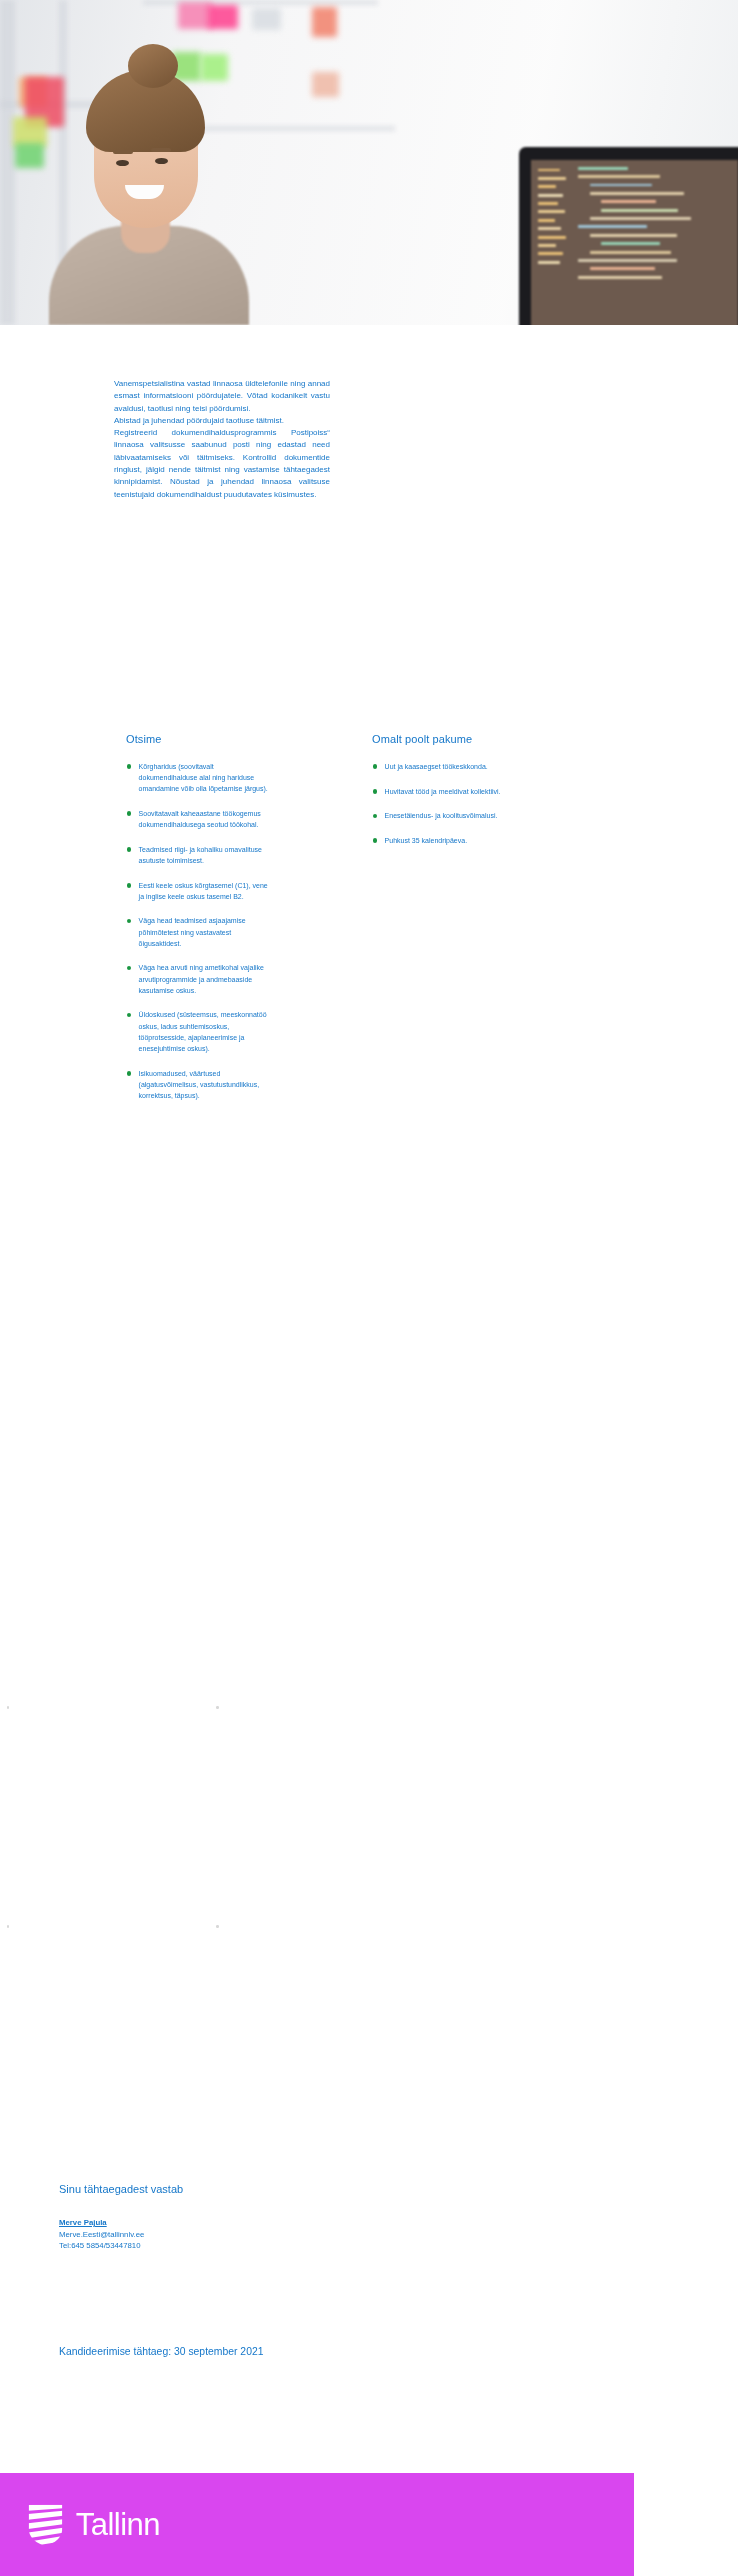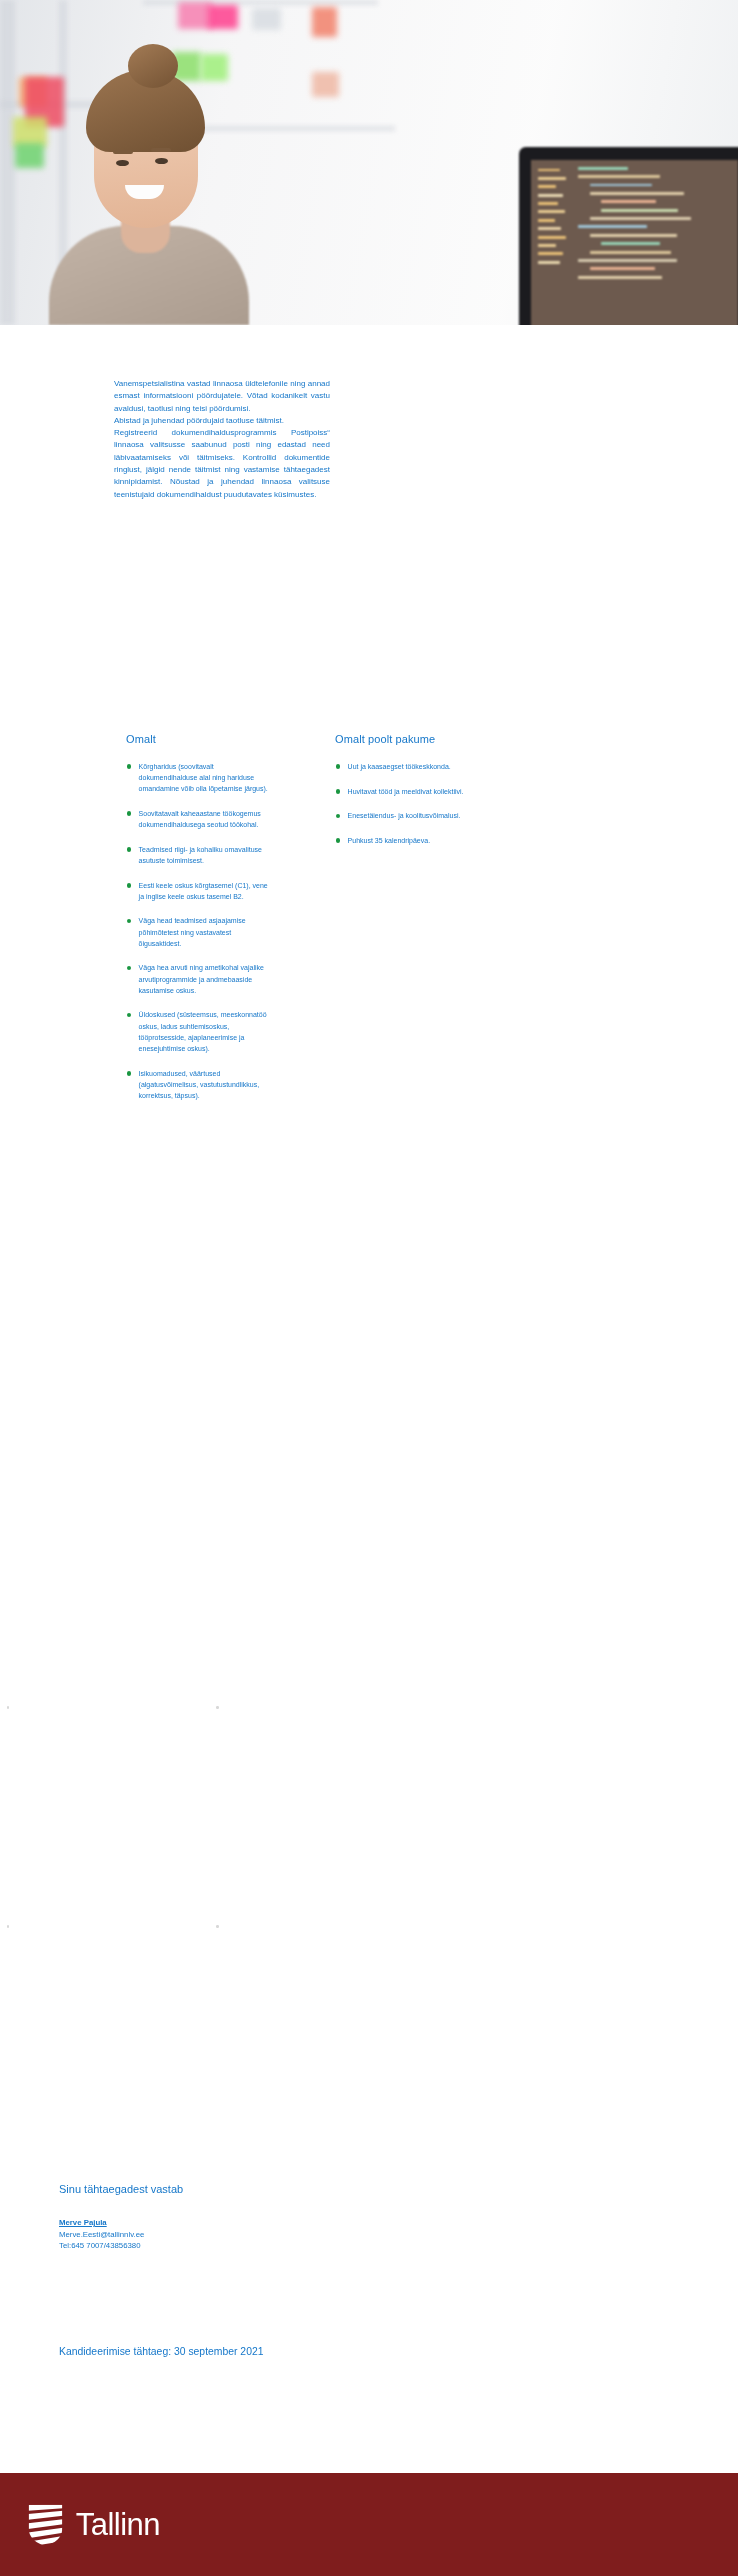--- a/index.html
+++ b/index.html
@@ -147,21 +147,21 @@
   
   .cols {
     position: absolute;
     left: 126px;
     top: 733px;
     width: 512px;
     display: flex;
     gap: 65px;
   }
   .col { width: 144px; }
-  .col-wide { width: 144px; }
+  .col-wide { width: 144px; margin-left: 37px; }
   .col-title {
     color: #1677c9;
     font-size: 11px;
     font-weight: 400;
     margin-bottom: 16px;
     letter-spacing: 0.1px;
   }
   ul.bullets { list-style: none; }
   ul.bullets li {
     position: relative;
@@ -221,23 +221,23 @@
     top: 2346px;
     color: #1677c9;
     font-size: 10.4px;
   }
 
   
   .footer {
     position: absolute;
     left: 0;
     bottom: 0;
-    width: 738px;
+    width: 634px;
     height: 103px;
-    background: #7f1d1d;
+    background: #d946ef;
     display: flex;
     align-items: center;
     padding-left: 27px;
   }
   .logo { display: flex; align-items: center; gap: 11.7px; }
   .logo-shield { width: 37px; height: 44px; display: block; }
   .logo-word {
     color: #ffffff;
     font-size: 31px;
     font-weight: 400;
@@ -319,21 +319,21 @@
   </div>
 
   <div class="intro">
     <p>Vanemspetsialistina vastad linnaosa üldtelefonile ning annad esmast informatsiooni pöördujatele. Võtad kodanikelt vastu avaldusi, taotlusi ning teisi pöördumisi.</p>
     <p>Abistad ja juhendad pöördujaid taotluse täitmist.</p>
     <p>Registreerid dokumendihaldusprogrammis Postipoiss“ linnaosa valitsusse saabunud posti ning edastad need läbivaatamiseks või täitmiseks. Kontrollid dokumentide ringlust, jälgid nende täitmist ning vastamise tähtaegadest kinnipidamist. Nõustad ja juhendad linnaosa valitsuse teenistujaid dokumendihaldust puudutavates küsimustes.</p>
   </div>
 
   <div class="cols">
     <div class="col">
-      <div class="col-title">Omalt</div>
+      <div class="col-title">Otsime</div>
       <ul class="bullets">
         <li>Kõrgharidus (soovitavalt dokumendihalduse alal ning hariduse omandamine võib olla lõpetamise järgus).</li>
         <li>Soovitatavalt kaheaastane töökogemus dokumendihaldusega seotud töökohal.</li>
         <li>Teadmised riigi- ja kohaliku omavalituse asutuste toimimisest.</li>
         <li>Eesti keele oskus kõrgtasemel (C1), vene ja inglise keele oskus tasemel B2.</li>
         <li>Väga head teadmised asjaajamise põhimõtetest ning vastavatest õigusaktidest.</li>
         <li> Väga hea arvuti ning ametikohal vajalike arvutiprogrammide ja andmebaaside kasutamise oskus.</li>
         <li>Üldoskused (süsteemsus, meeskonnatöö oskus, ladus suhtlemisoskus, tööprotsesside, ajaplaneerimise ja enesejuhtimise oskus).</li>
         <li> Isikuomadused, väärtused (algatusvõimelisus, vastutustundlikkus, korrektsus, täpsus).</li>
       </ul>
@@ -351,21 +351,21 @@
 
   <div class="artifact-dot" style="left:6.7px;top:1706px;"></div>
   <div class="artifact-dot" style="left:216px;top:1706px;"></div>
   <div class="artifact-dot" style="left:6.7px;top:1925px;"></div>
   <div class="artifact-dot" style="left:216px;top:1925px;"></div>
 
   <div class="contact">
     <div class="contact-title">Sinu tähtaegadest vastab</div>
     <div class="contact-name">Merve Pajula</div>
     <div class="contact-line">Merve.Eesti@tallinnlv.ee</div>
-    <div class="contact-line">Tel:645 7007/43856380</div>
+    <div class="contact-line">Tel:645 5854/53447810</div>
   </div>
 
   <div class="deadline">Kandideerimise tähtaeg: 30 september 2021</div>
 
   <div class="footer">
     <div class="logo">
       <svg class="logo-shield" viewBox="0 0 44 52">
         <defs>
           <clipPath id="shieldclip">
             <path d="M2 2 H42 V30 C42 42 32 48 22 51 C12 48 2 42 2 30 Z"></path>

